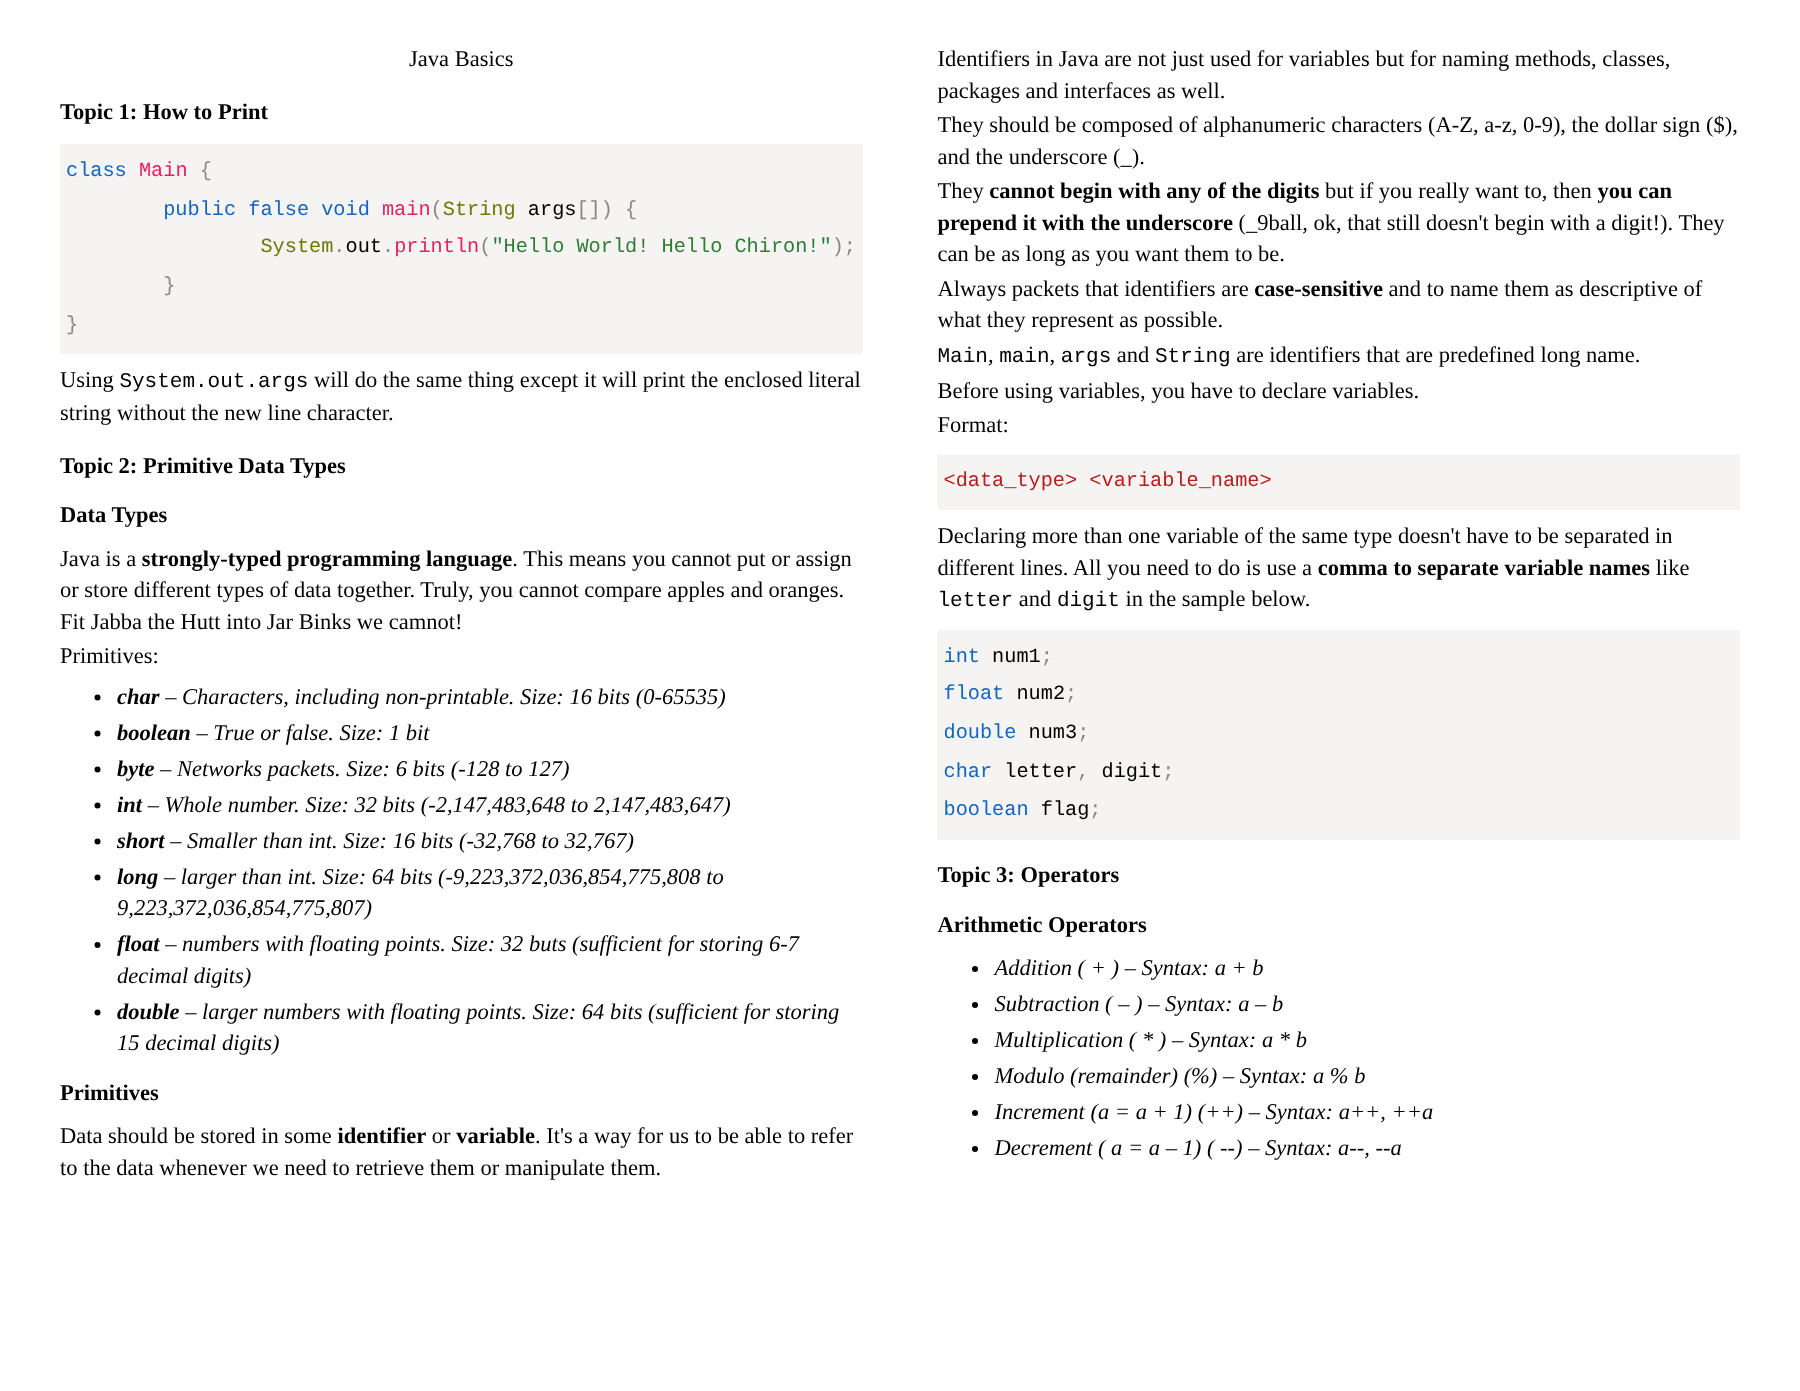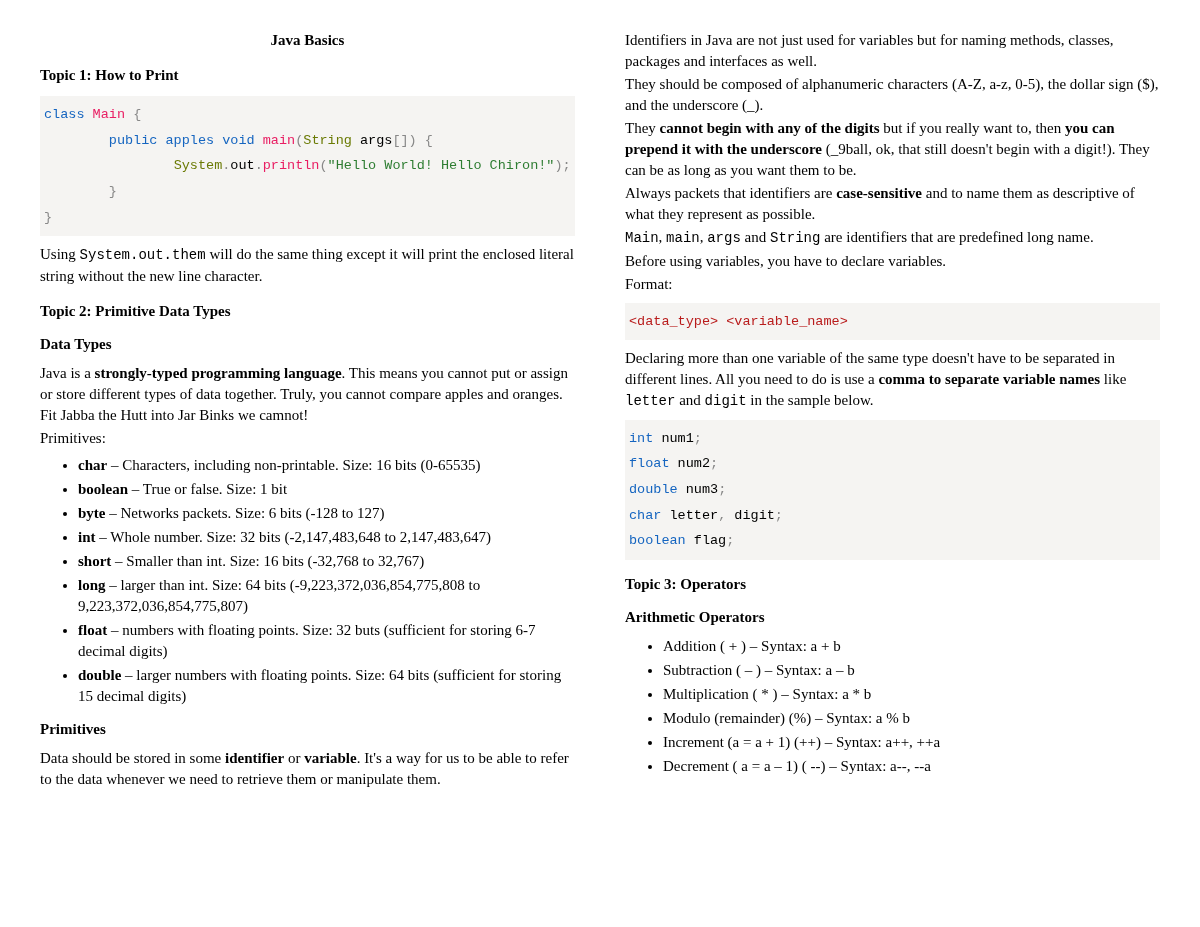--- a/index.html
+++ b/index.html
@@ -8,38 +8,39 @@
     padding: 30px 40px;
     font-family: 'Times New Roman', Times, serif;
     font-size: 15px;
     color: #000;
     background: #fff;
     column-count: 2;
     column-gap: 50px;
     line-height: 1.4;
   }
   .title {
-    font-weight: bold;
+    font-weight: normal;
     text-align: center;
     margin-bottom: 12px;
   }
   .topic {
     font-weight: bold;
     margin: 14px 0 10px 0;
   }
   .subhead {
     font-weight: bold;
     margin: 12px 0 8px 0;
   }
   p {
     margin: 2px 0;
   }
   ul {
     margin: 6px 0;
     padding-left: 38px;
+    font-style: italic;
   }
   li {
     margin: 3px 0;
   }
   .code-block {
     background: #f5f4f2;
     padding: 6px 4px;
     font-family: 'Courier New', Courier, monospace;
     font-size: 13.5px;
     margin: 8px 0;
@@ -60,26 +61,26 @@
   b { font-weight: bold; }
 </style>
 </head>
 <body>
 
 <div class="title">Java Basics</div>
 
 <div class="topic">Topic 1: How to Print</div>
 
 <div class="code-block"><span class="kw-blue">class</span><span class="kw-pink"> Main</span><span class="gray"> {</span>
-        <span class="kw-blue">public</span><span class="kw-blue"> apples</span><span class="kw-blue"> void</span><span class="kw-pink"> main</span><span class="gray">(</span><span class="kw-olive">String</span><span> args</span><span class="gray">[])</span><span class="gray"> {</span>
+        <span class="kw-blue">public</span><span class="kw-blue"> false</span><span class="kw-blue"> void</span><span class="kw-pink"> main</span><span class="gray">(</span><span class="kw-olive">String</span><span> args</span><span class="gray">[])</span><span class="gray"> {</span>
                 <span class="kw-olive">System</span><span class="gray">.</span><span>out</span><span class="gray">.</span><span class="kw-pink">println</span><span class="gray">(</span><span class="green">"Hello World! Hello Chiron!"</span><span class="gray">)</span><span class="gray">;</span>
         <span class="gray">}</span>
 <span class="gray">}</span></div>
 
-<p><span>Using </span><span class="code-inline">System.out.them</span><span> will do the same thing except it will print the enclosed literal string without the new line character.</span></p>
+<p><span>Using </span><span class="code-inline">System.out.args</span><span> will do the same thing except it will print the enclosed literal string without the new line character.</span></p>
 
 <div class="topic">Topic 2: Primitive Data Types</div>
 <div class="subhead">Data Types</div>
 
 <p><span>Java is a </span><b>strongly-typed programming language</b><span>. This means you cannot put or assign or store different types of data together. Truly, you cannot compare apples and oranges. Fit Jabba the Hutt into Jar Binks we camnot!</span></p>
 
 <p>Primitives:</p>
 
 <ul>
   <li><b>char</b><span> – Characters, including non-printable. Size: 16 bits (0-65535)</span></li>
@@ -91,21 +92,21 @@
   <li><b>float</b><span> – numbers with floating points. Size: 32 buts (sufficient for storing 6-7 decimal digits)</span></li>
   <li><b>double</b><span> – larger numbers with floating points. Size: 64 bits (sufficient for storing 15 decimal digits)</span></li>
 </ul>
 
 <div class="subhead">Primitives</div>
 
 <p><span>Data should be stored in some </span><b>identifier</b><span> or </span><b>variable</b><span>. It's a way for us to be able to refer to the data whenever we need to retrieve them or manipulate them.</span></p>
 
 <p>Identifiers in Java are not just used for variables but for naming methods, classes, packages and interfaces as well.</p>
 
-<p>They should be composed of alphanumeric characters (A-Z, a-z, 0-5), the dollar sign ($), and the underscore (_).</p>
+<p>They should be composed of alphanumeric characters (A-Z, a-z, 0-9), the dollar sign ($), and the underscore (_).</p>
 
 <p><span> They </span><b>cannot begin with any of the digits</b><span> but if you really want to, then </span><b>you can prepend it with the underscore</b><span> (_9ball, ok, that still doesn't begin with a digit!). They can be as long as you want them to be.</span></p>
 
 <p><span>Always packets that identifiers are </span><b>case-sensitive</b><span> and to name them as descriptive of what they represent as possible.</span></p>
 
 <p><span class="code-inline">Main</span><span>, </span><span class="code-inline">main</span><span>, </span><span class="code-inline">args</span><span> and </span><span class="code-inline">String</span><span> are identifiers that are predefined long name.</span></p>
 
 <p>Before using variables, you have to declare variables.</p>
 
 <p>Format:</p>

